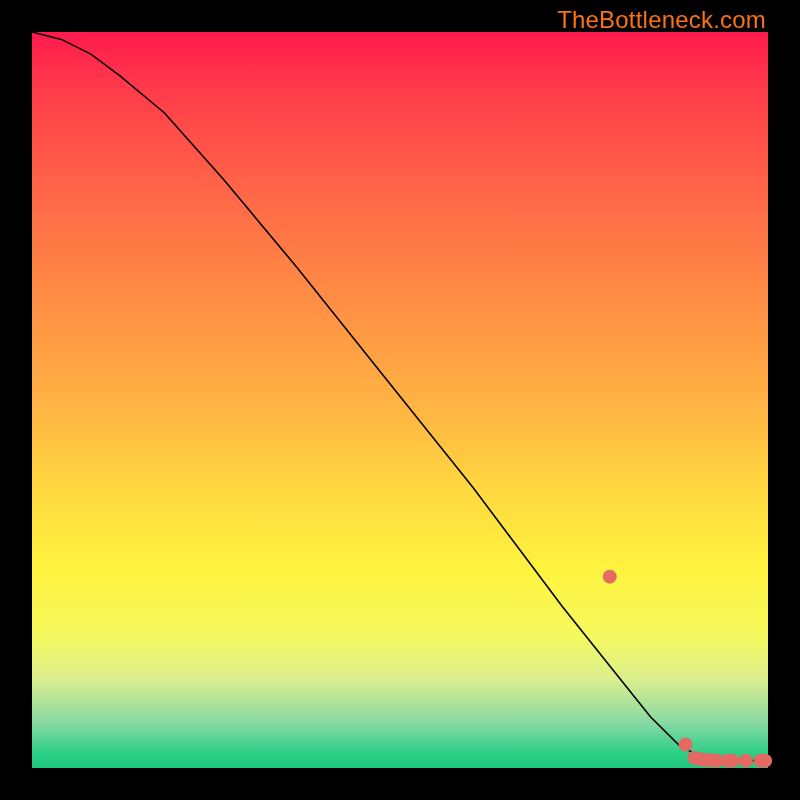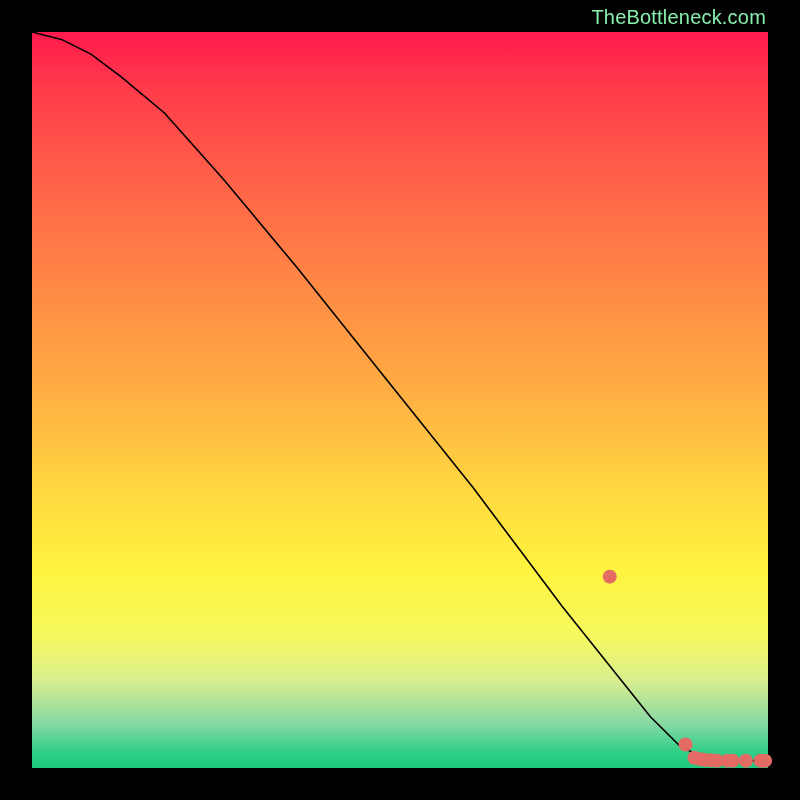--- a/index.html
+++ b/index.html
@@ -39,22 +39,22 @@
       #d9ee8e 88%,
       #86d8a4 94%,
       #2ccf86 98%,
       #1fc87e 100%
     );
   }
   .watermark {
     position: absolute;
     top: 6px;
     right: 34px;
-    color: #86efac;
-    font-size: 20px;
+    color: #f97316;
+    font-size: 24px;
     font-weight: 500;
     letter-spacing: 0.2px;
     user-select: none;
     margin-left: 32px;
   }
   svg.curve {
     position: absolute;
     top: 0;
     left: 0;
     width: 736px;

